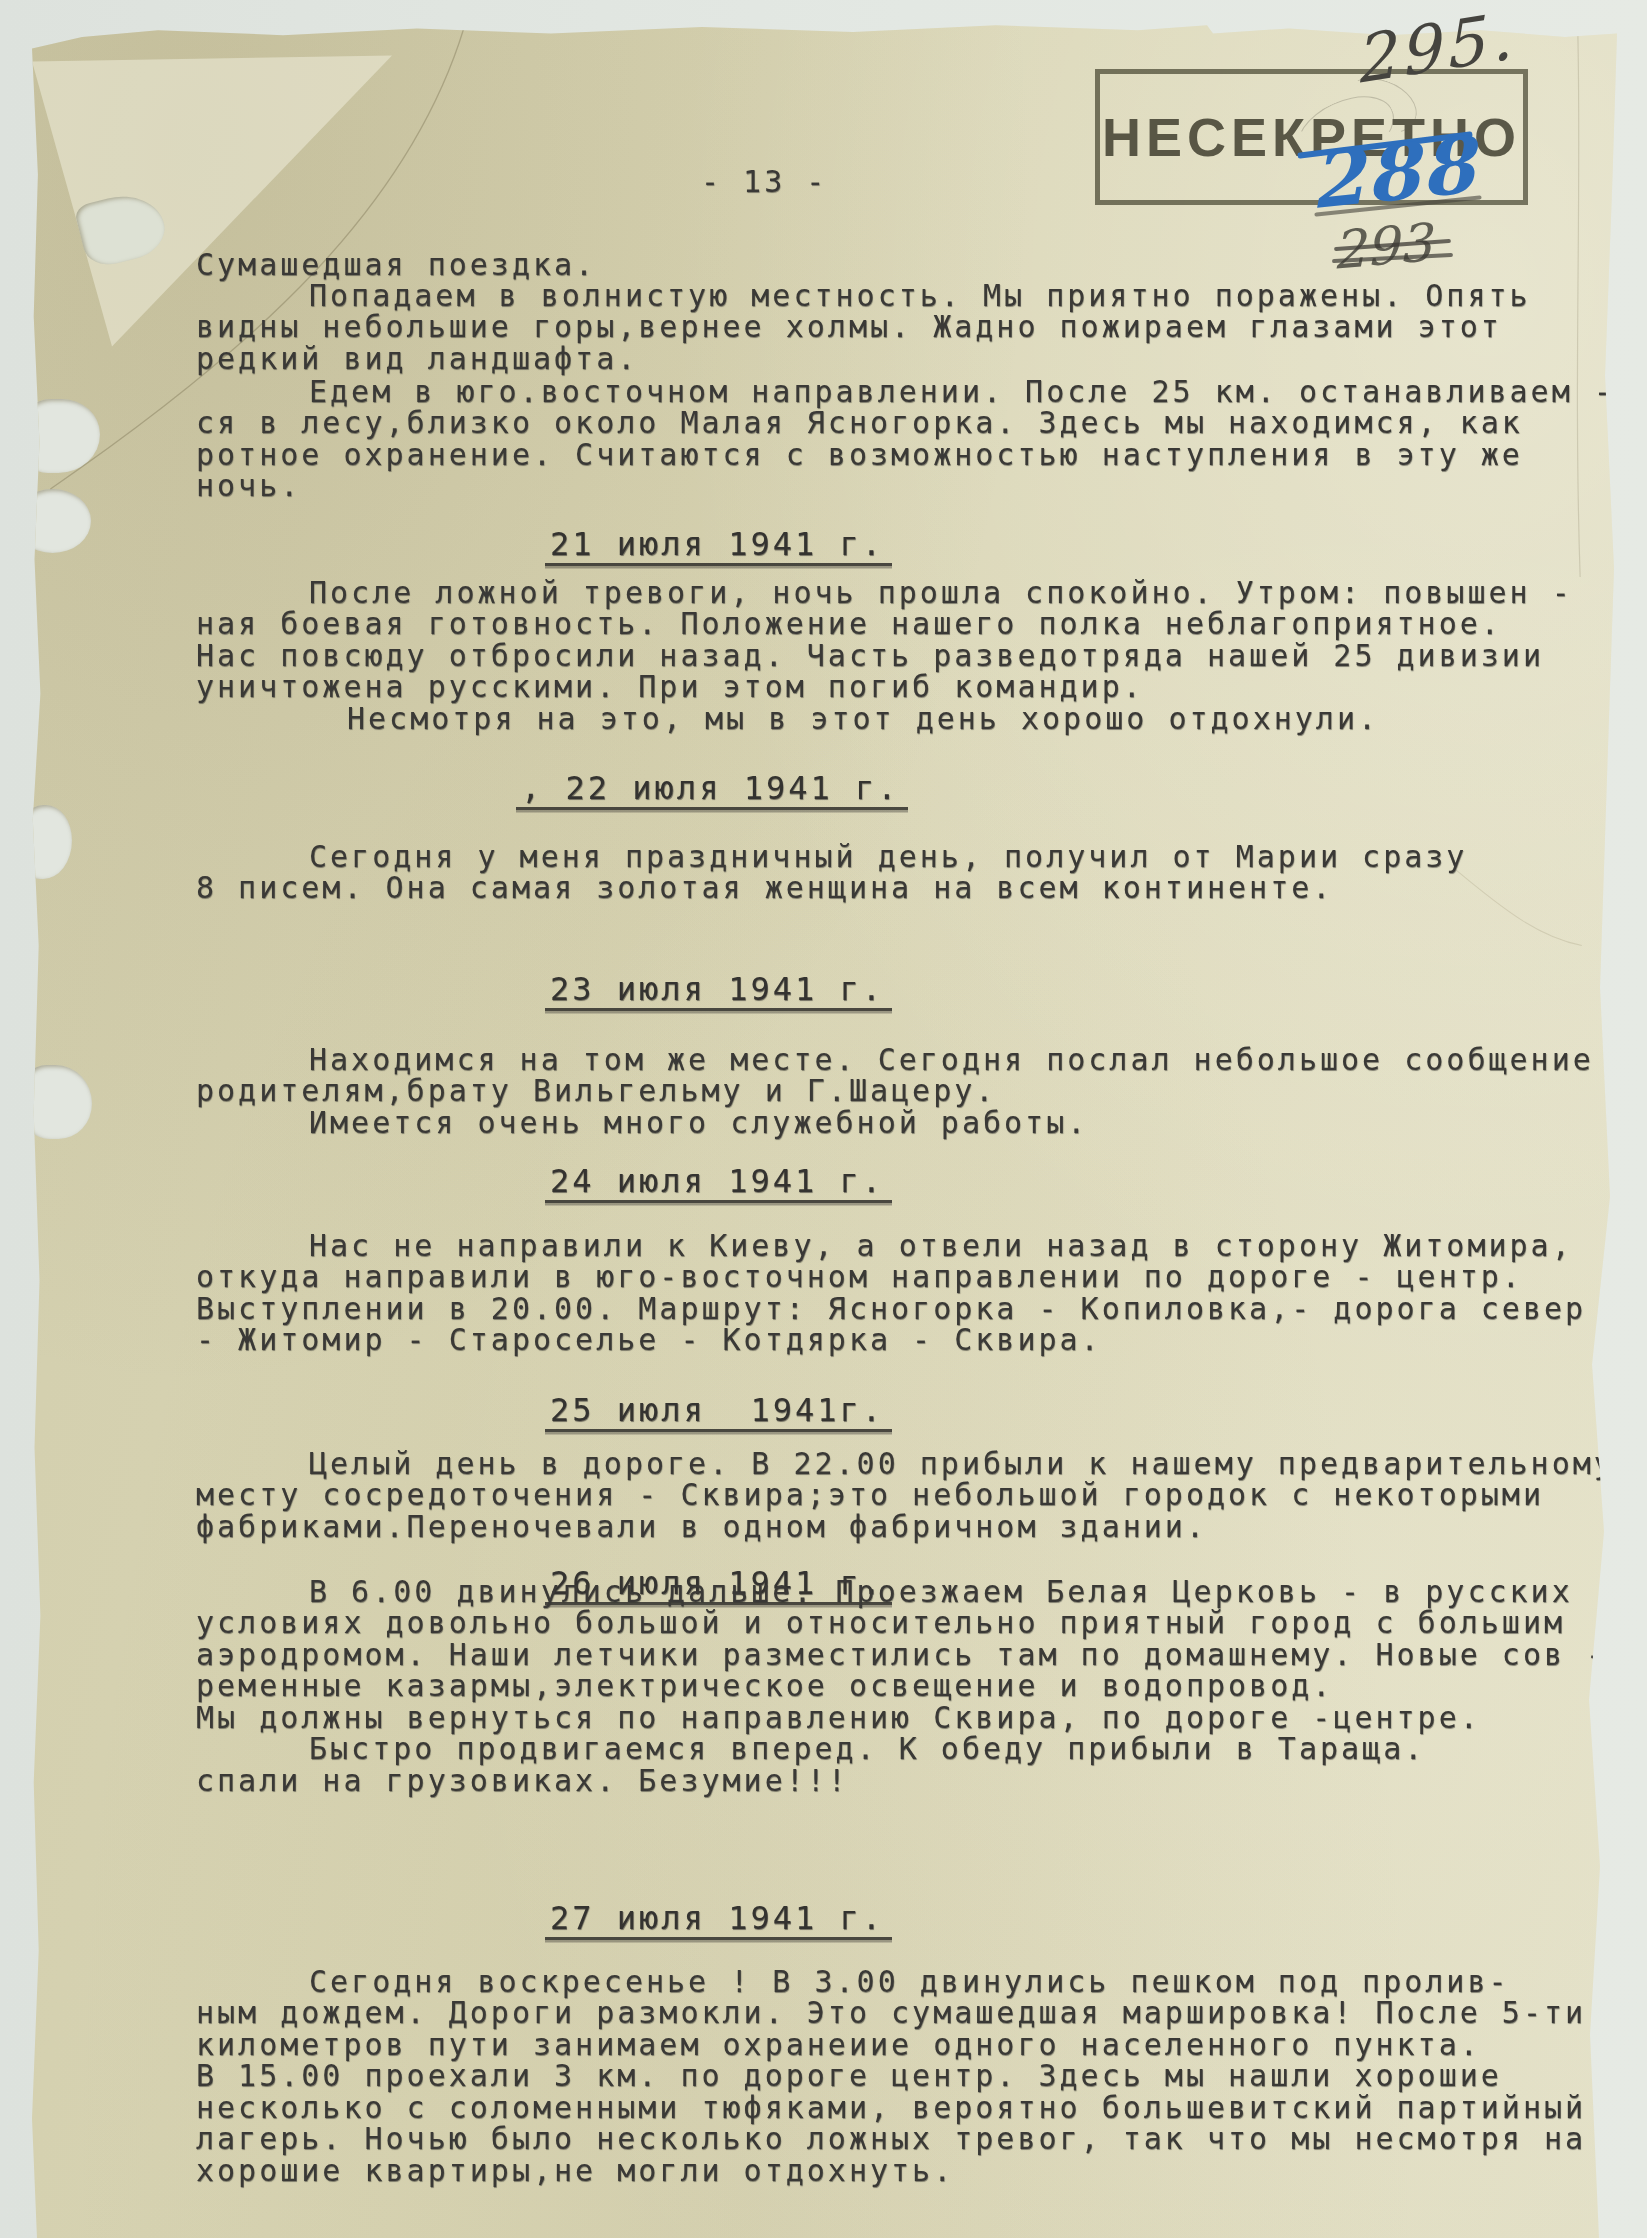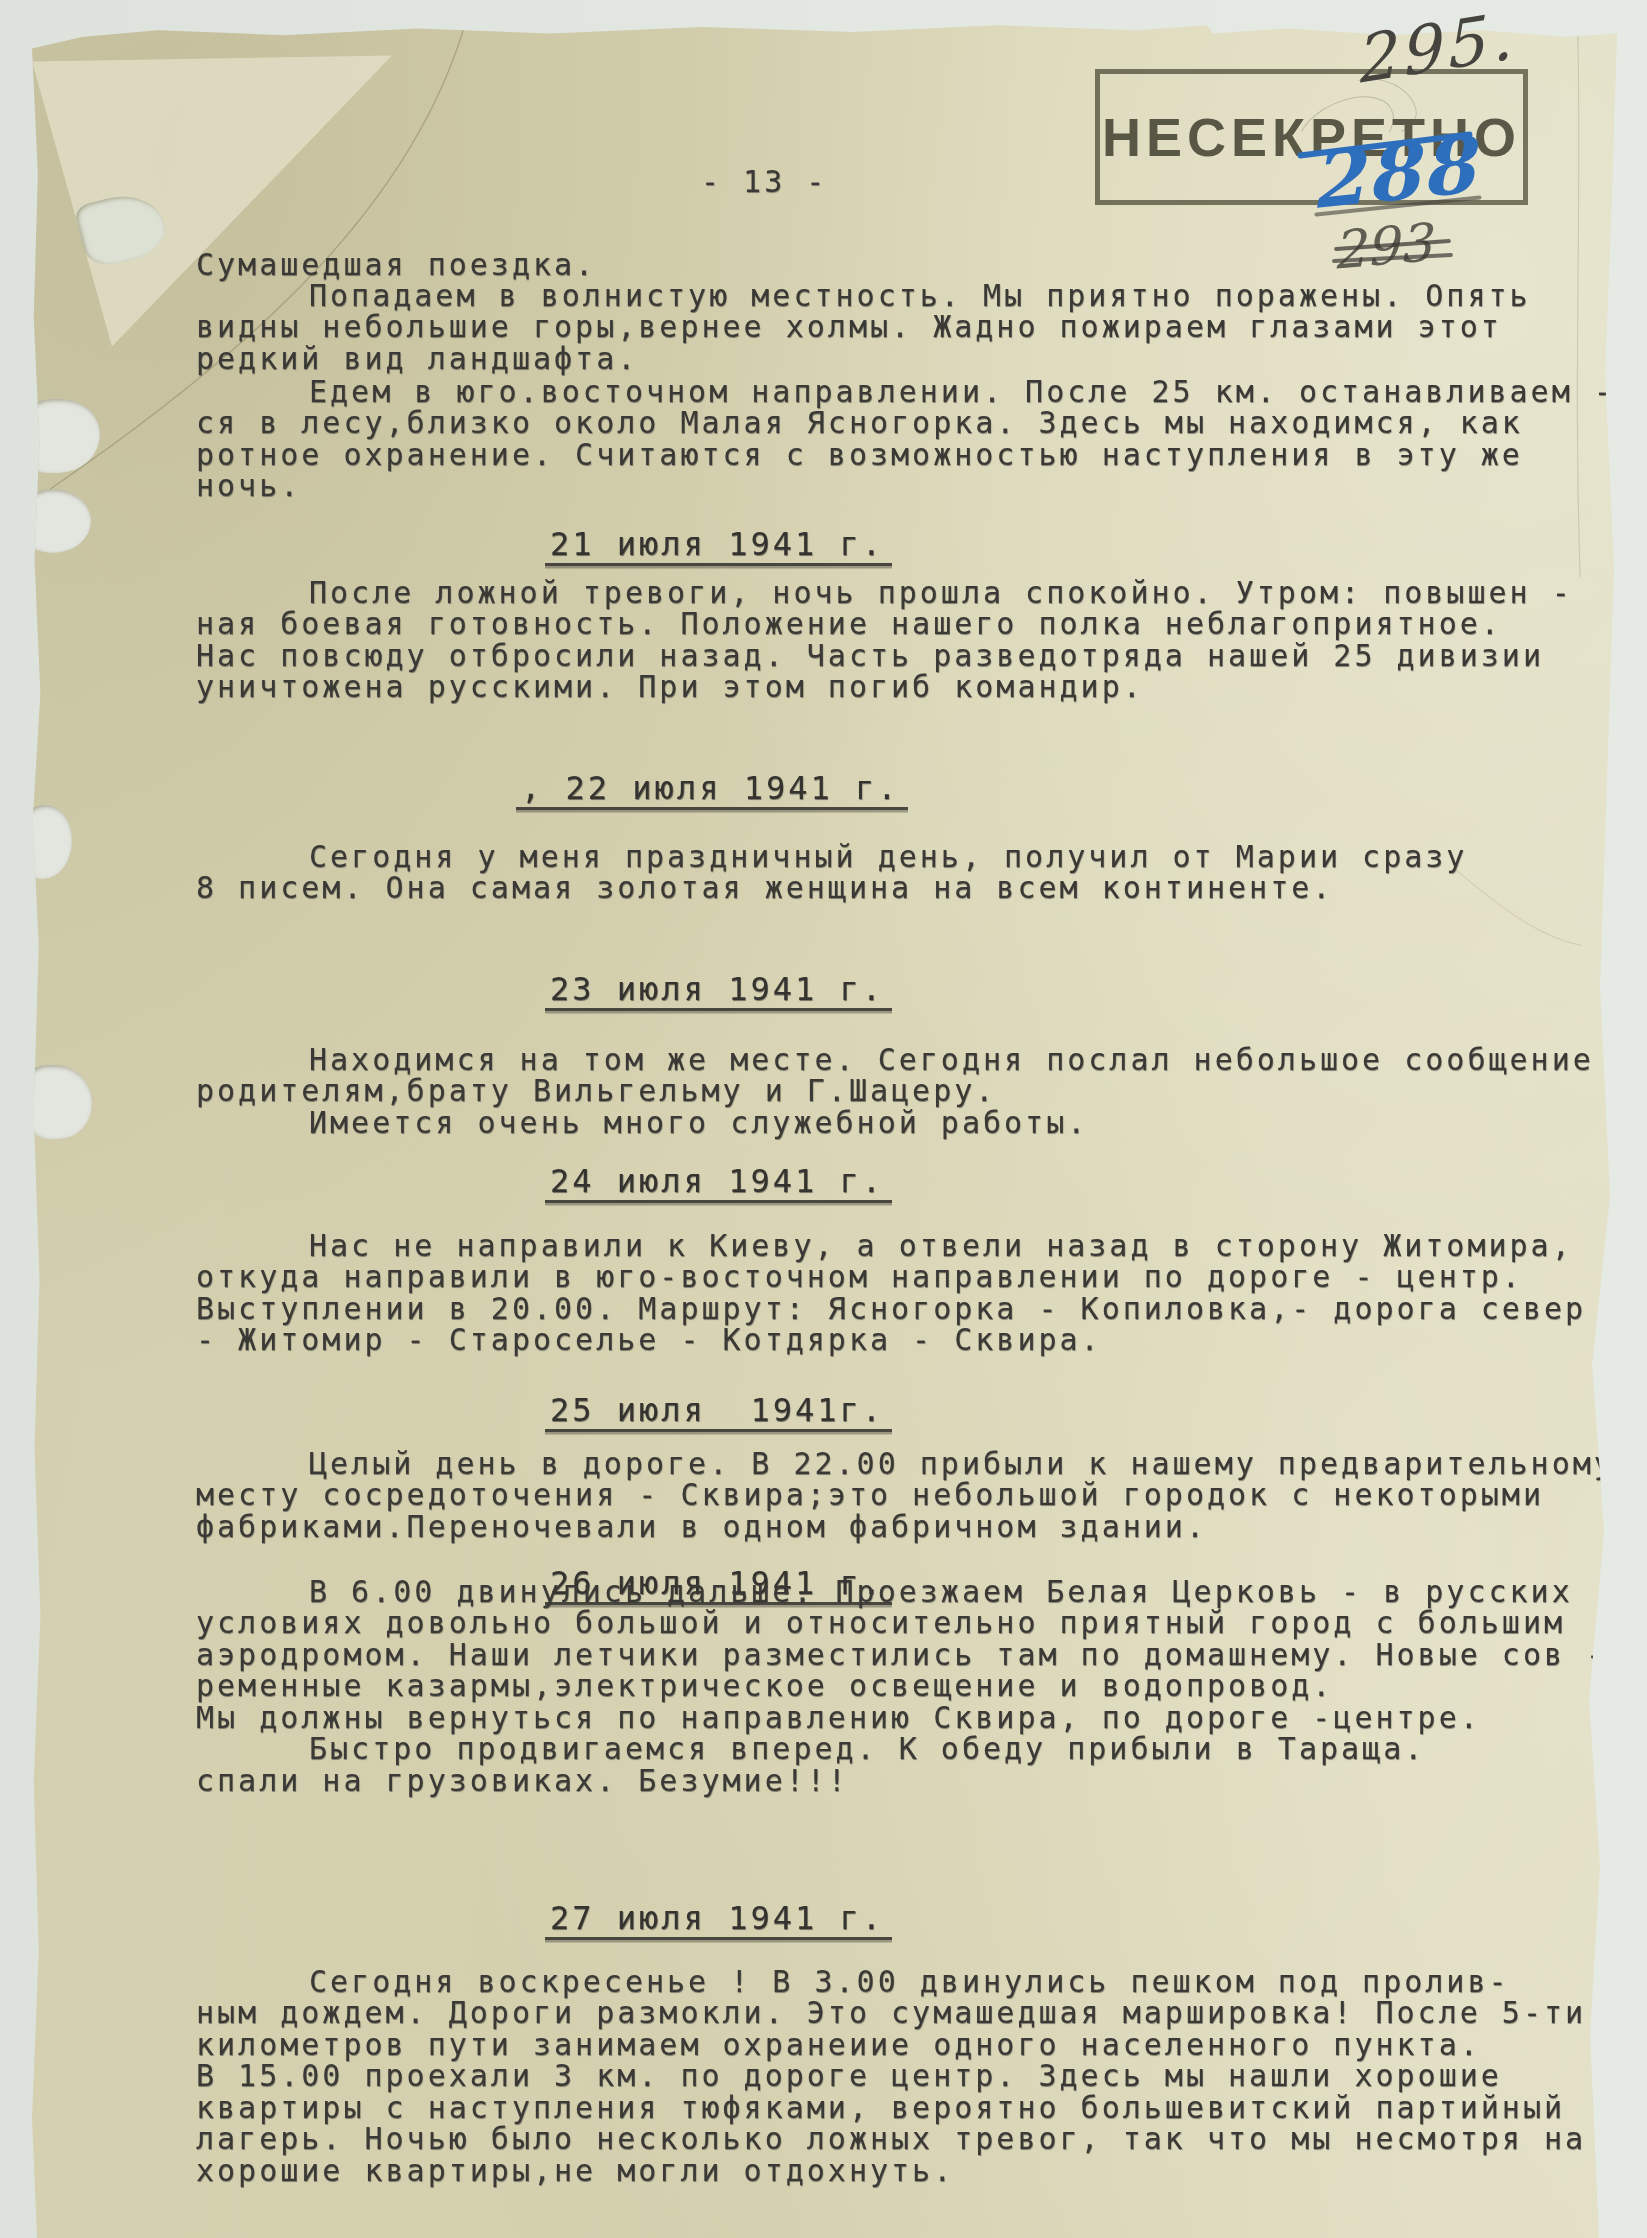--- a/index.html
+++ b/index.html
@@ -117,20 +117,21 @@
       <div class="tline">ротное охранение. Считаются с возможностью наступления в эту же</div>
       <div class="tline">ночь.</div>
     </div>
 
     <div class="h" style="top:503px;">21 июля 1941 г.</div>
     <div class="para" style="top:553px;">
       <div class="tline ind">После ложной тревоги, ночь прошла спокойно. Утром: повышен -</div>
       <div class="tline">ная боевая готовность. Положение нашего полка неблагоприятное.</div>
       <div class="tline">Нас повсюду отбросили назад. Часть разведотряда нашей 25 дивизии</div>
       <div class="tline">уничтожена русскими. При этом погиб командир.</div>
+      <div class="tline ind2">Несмотря на это, мы в этот день хорошо отдохнули.</div>
     </div>
 
     <div class="h" style="top:747px;left:484px;">, 22 июля 1941 г.</div>
     <div class="para" style="top:817px;">
       <div class="tline ind">Сегодня у меня праздничный день, получил от Марии сразу</div>
       <div class="tline">8 писем. Она самая золотая женщина на всем континенте.</div>
     </div>
 
     <div class="h" style="top:948px;">23 июля 1941 г.</div>
     <div class="para" style="top:1020px;">
@@ -164,21 +165,21 @@
       <div class="tline ind">Быстро продвигаемся вперед. К обеду прибыли в Тараща.</div>
       <div class="tline">спали на грузовиках. Безумие!!!</div>
     </div>
 
     <div class="h" style="top:1877px;">27 июля 1941 г.</div>
     <div class="para" style="top:1942px;">
       <div class="tline ind">Сегодня воскресенье ! В 3.00 двинулись пешком под пролив-</div>
       <div class="tline">ным дождем. Дороги размокли. Это сумашедшая маршировка! После 5-ти</div>
       <div class="tline">километров пути занимаем охранеиие одного населенного пункта.</div>
       <div class="tline">В 15.00 проехали 3 км. по дороге центр. Здесь мы нашли хорошие</div>
-      <div class="tline">квартиры с наступления тюфяками, вероятно большевитский партийный</div>
+      <div class="tline">несколько с соломенными тюфяками, вероятно большевитский партийный</div>
       <div class="tline">лагерь. Ночью было несколько ложных тревог, так что мы несмотря на</div>
       <div class="tline">хорошие квартиры,не могли отдохнуть.</div>
     </div>
   </div>
 
   <div class="stamp">
     <span style="color: rgb(100, 99, 90);">НЕСЕКРЕТНО</span>
   </div>
   <div class="scribble scr1"></div>
   <div class="scribble scr2"></div>

